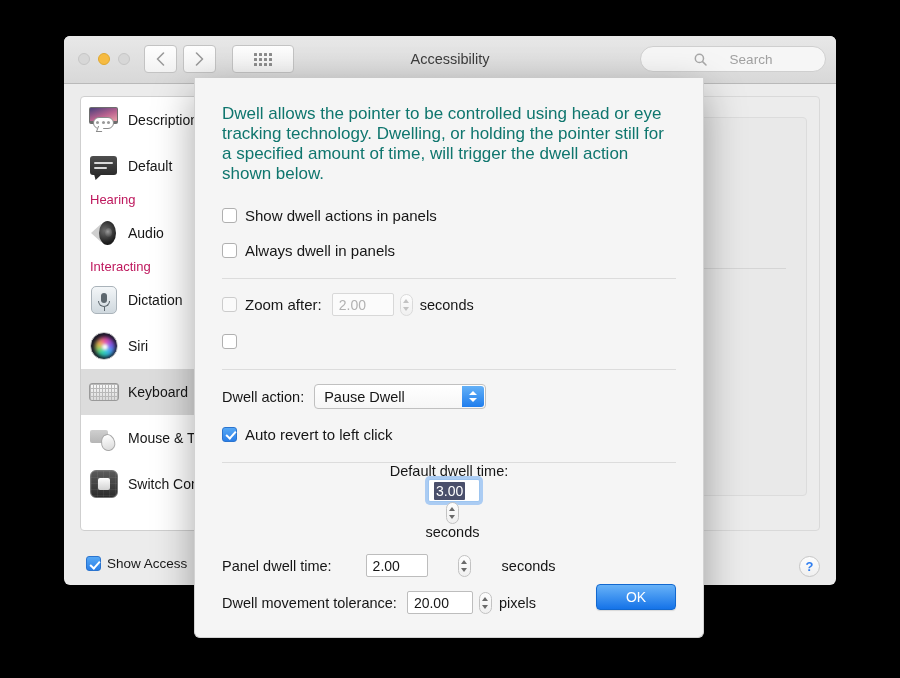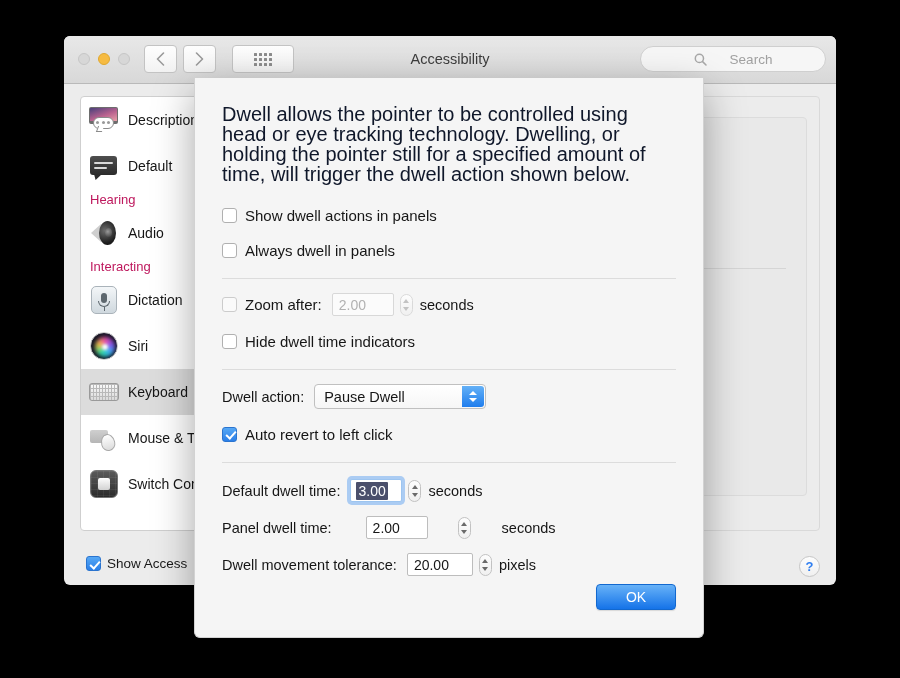--- a/index.html
+++ b/index.html
@@ -212,21 +212,21 @@
     position: absolute; left: 194px; top: 78px;
     width: 510px; height: 560px;
     background: #f5f5f5;
     border: 1px solid #d2d2d2;
     border-top: none;
     border-radius: 0 0 6px 6px;
     box-shadow: 0 14px 40px rgba(0,0,0,0.35);
     overflow: hidden;
   }
   .sheet-pad { padding: 26px 27px 0 27px; }
-  .sheet-desc { font-size: 20px; line-height: 20px; color: #0f172a; }
+  .sheet-desc { font-size: 17px; line-height: 20px; color: #0f766e; }
 
   .row { display: flex; align-items: center; min-height: 22px; }
   .chk {
     width: 15px; height: 15px; flex: 0 0 15px;
     background: #fff; border: 1px solid #b0b0b0; border-radius: 3px;
     position: relative;
   }
   .chk.on {
     background: linear-gradient(to bottom,#56a8f5,#2b7fe8);
     border-color: #2a74cf;
@@ -497,21 +497,20 @@
         </span>
         <span class="stepper dim">
             <i class="up"></i>
             <i class="down"></i>
           </span>
         <span class="unit">seconds</span>
       </div>
 
       <div class="row" style="margin-top:14px;">
         <span class="chk"></span>
-        <span class="rlabel">Hide dwell time indicators</span>
       </div>
 
       <div class="sep" style="margin-top:17px;"></div>
 
       <div class="row" style="margin-top:14px;">
         <span class="fieldlabel">Dwell action:</span>
         <span class="popup" style="margin-left:10px;">
           <span>Pause Dwell</span>
           <span class="arrowbox">
               <i class="up"></i>
@@ -520,21 +519,21 @@
         </span>
       </div>
 
       <div class="row" style="margin-top:14px;">
         <span class="chk on"></span>
         <span class="rlabel">Auto revert to left click</span>
       </div>
 
       <div class="sep" style="margin-top:17px;"></div>
 
-      <div class="row" style="margin-top:16px;">
+      <div class="row" style="flex-direction:column;">
         <span class="fieldlabel">Default dwell time:</span>
         <span class="numfield focused" style="width:52px; margin-left:10px;">
           <span class="val">3.00</span>
         </span>
         <span class="stepper">
             <i class="up"></i>
             <i class="down"></i>
           </span>
         <span class="unit">seconds</span>
       </div>

